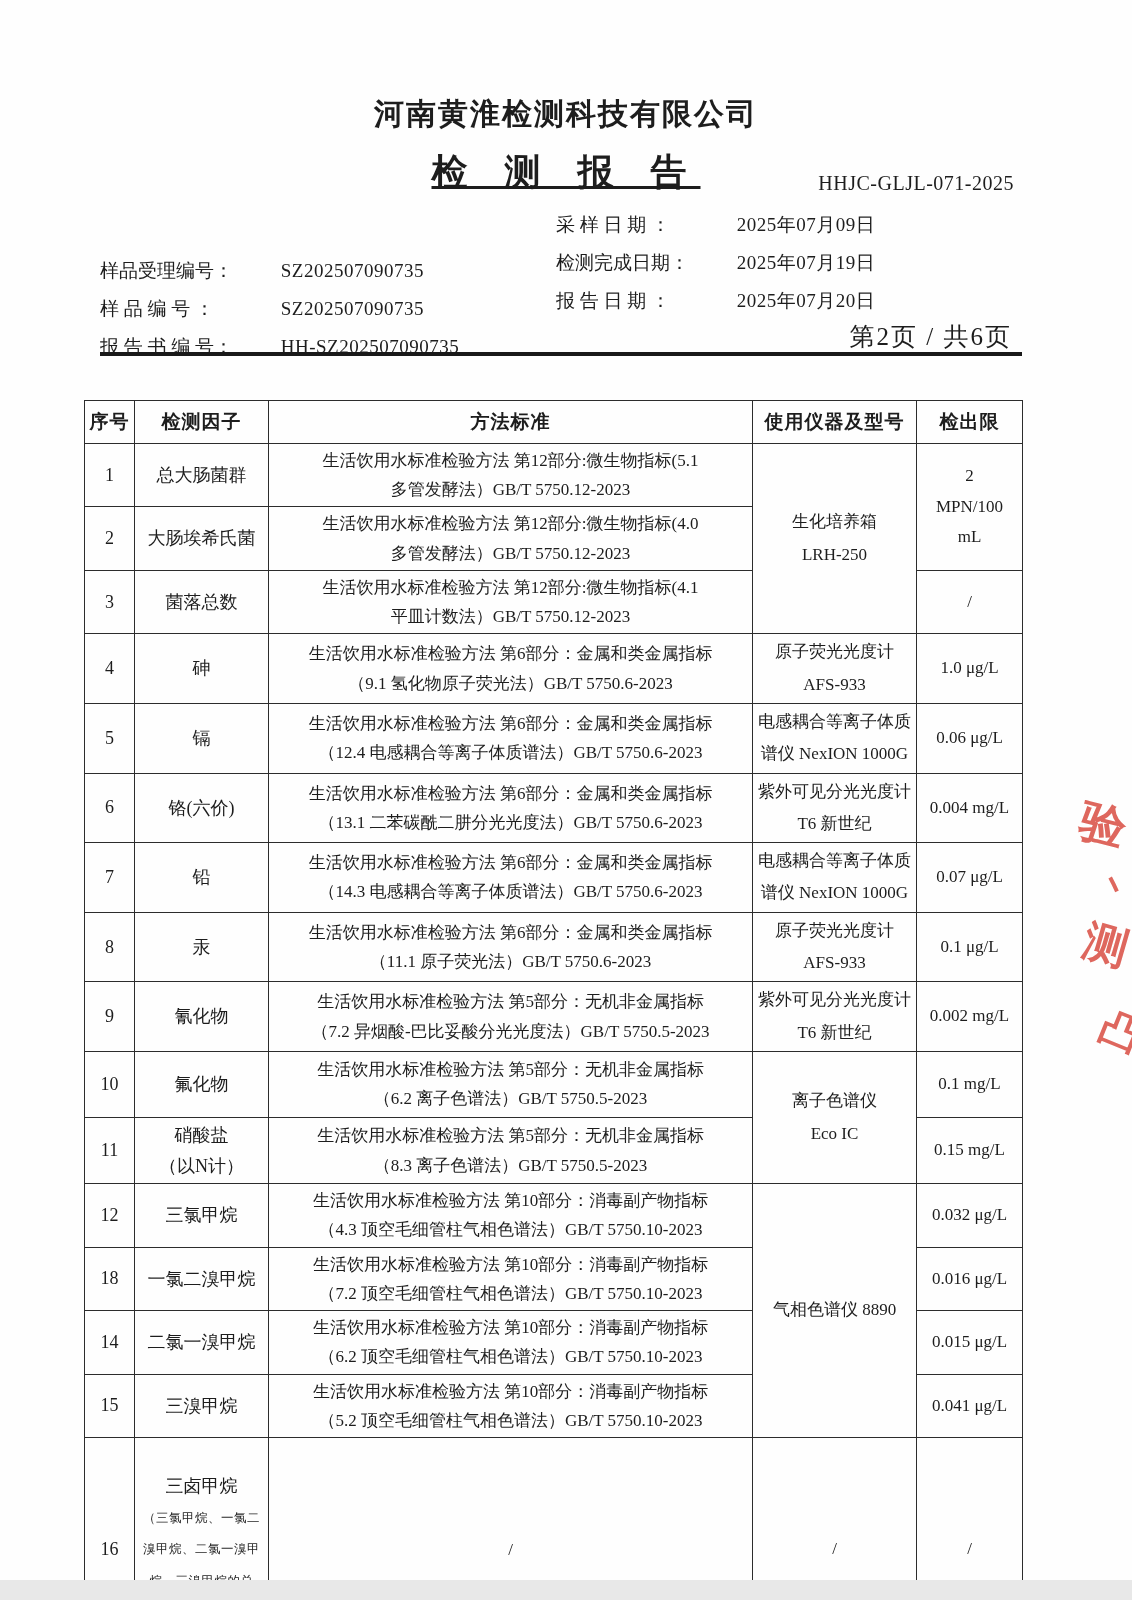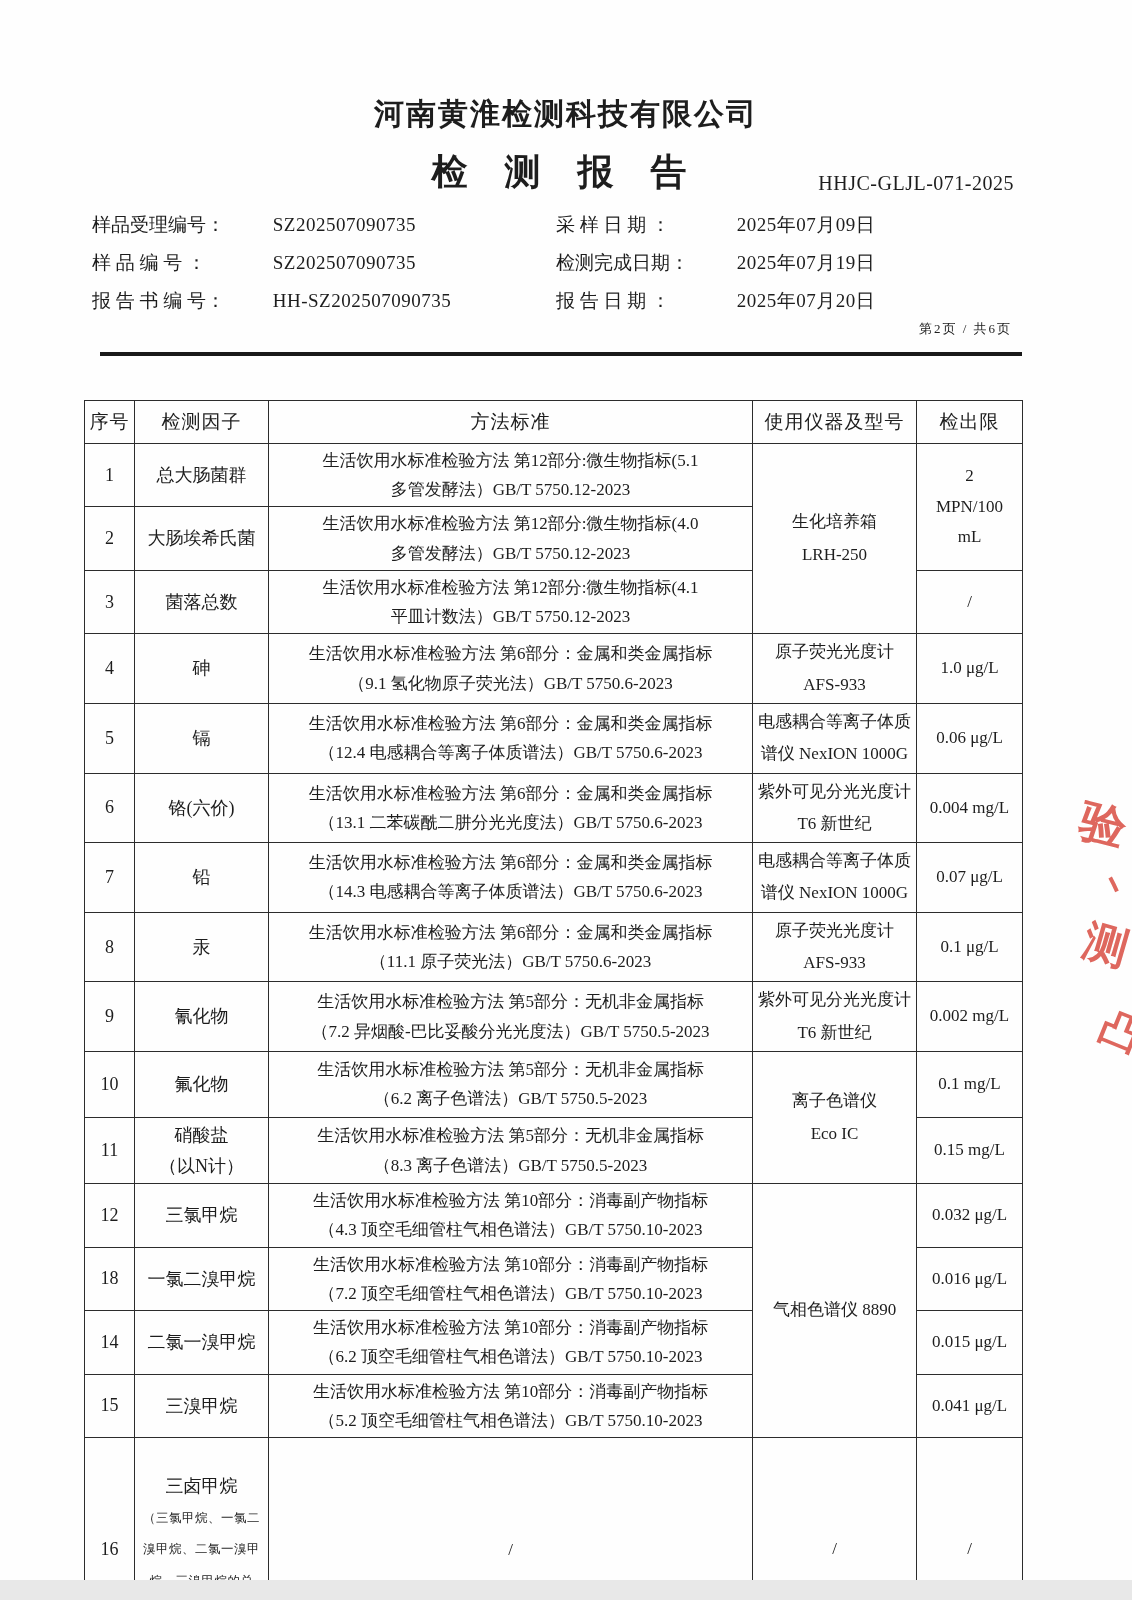--- a/index.html
+++ b/index.html
@@ -19,34 +19,35 @@
   .company{
     position:absolute;top:94px;left:0;width:100%;
     text-align:center;
     font-size:30px;font-weight:bold;letter-spacing:2px;
   }
   .report-title{
     position:absolute;top:148px;left:0;width:100%;
     text-align:center;
     font-size:36px;font-weight:bold;letter-spacing:14px;
     margin:0;
+    text-decoration:underline;
   }
   .report-code{
     position:absolute;top:172px;right:118px;
     font-size:20px;letter-spacing:.5px;
   }
   .info-col{position:absolute;top:206px;font-size:19px;}
-  .info-col.left{left:92px;}
+  .info-col.left{left:100px;margin-top:46px;}
   .info-col.right{left:556px;}
   .info-row{height:38px;line-height:38px;white-space:nowrap;}
   .info-label{display:inline-block;min-width:158px;}
   .info-value{display:inline-block;margin-left:18px;letter-spacing:.5px;}
   .page-num{
     position:absolute;top:320px;right:120px;
-    font-size:13px;letter-spacing:2px;
+    font-size:25px;letter-spacing:2px;
   }
   .header-divider{
     position:absolute;top:352px;left:100px;
     width:922px;height:4px;background:#191919;
   }
   .table-title{
     position:absolute;top:362px;left:0;width:100%;
     text-align:center;
     font-size:21px;font-weight:bold;letter-spacing:1px;
   }
@@ -58,21 +59,21 @@
     table-layout:fixed;
     font-size:17px;
   }
   table.methods th, table.methods td{
     border:1.6px solid #2c2c2c;
     text-align:center;vertical-align:middle;
     padding:2px 4px;
     white-space:pre-line;
     overflow:hidden;
   }
-  table.methods th{font-size:19px;font-weight:normal;letter-spacing:1px;}
+  table.methods th{font-size:19px;font-weight:bold;letter-spacing:1px;}
   tr.hh{height:43px;}
   tr.h58{height:58px;}
   tr.h66{height:66px;}
   tr.h130{height:130px;}
   td.no{font-size:18px;}
   td.factor{font-size:18px;line-height:1.7;}
   td.method{font-size:17px;line-height:1.72;padding:2px 3px;}
   td.instrument{font-size:17px;line-height:1.9;margin-left:8px;}
   td.limit{font-size:17px;line-height:1.8;}
   .factor-sub{

